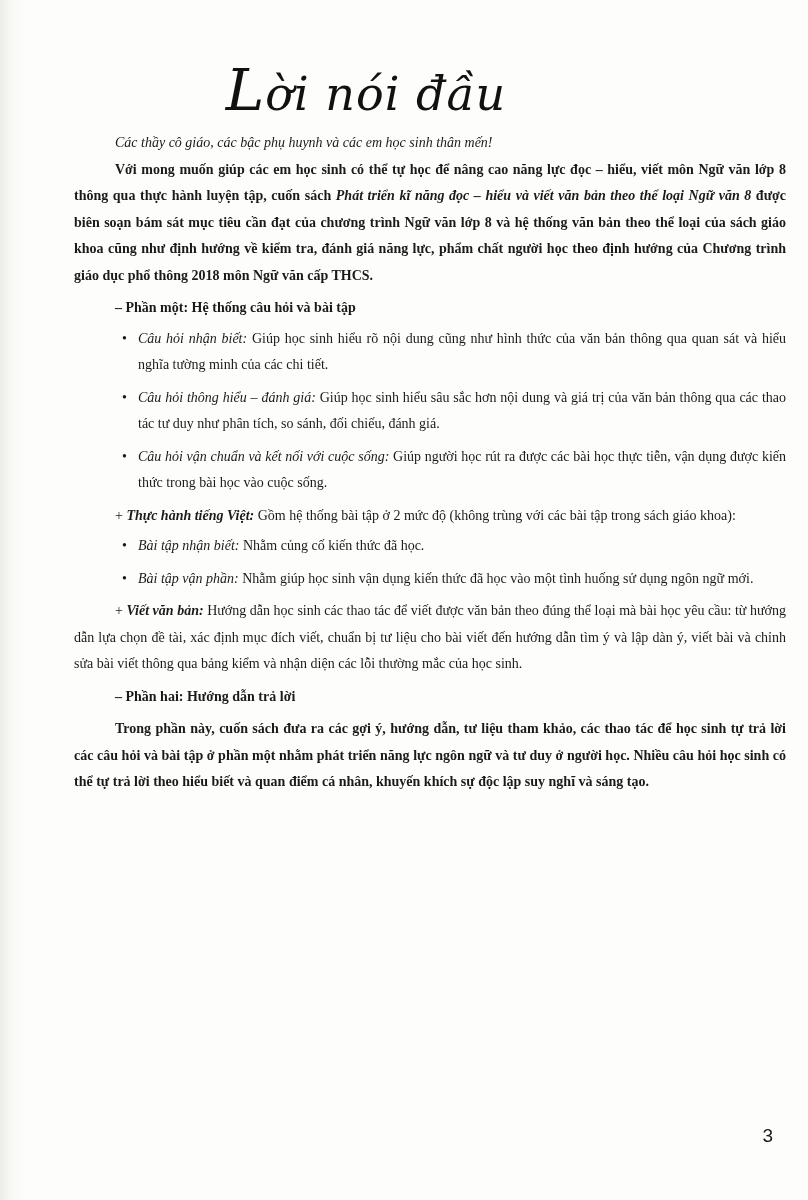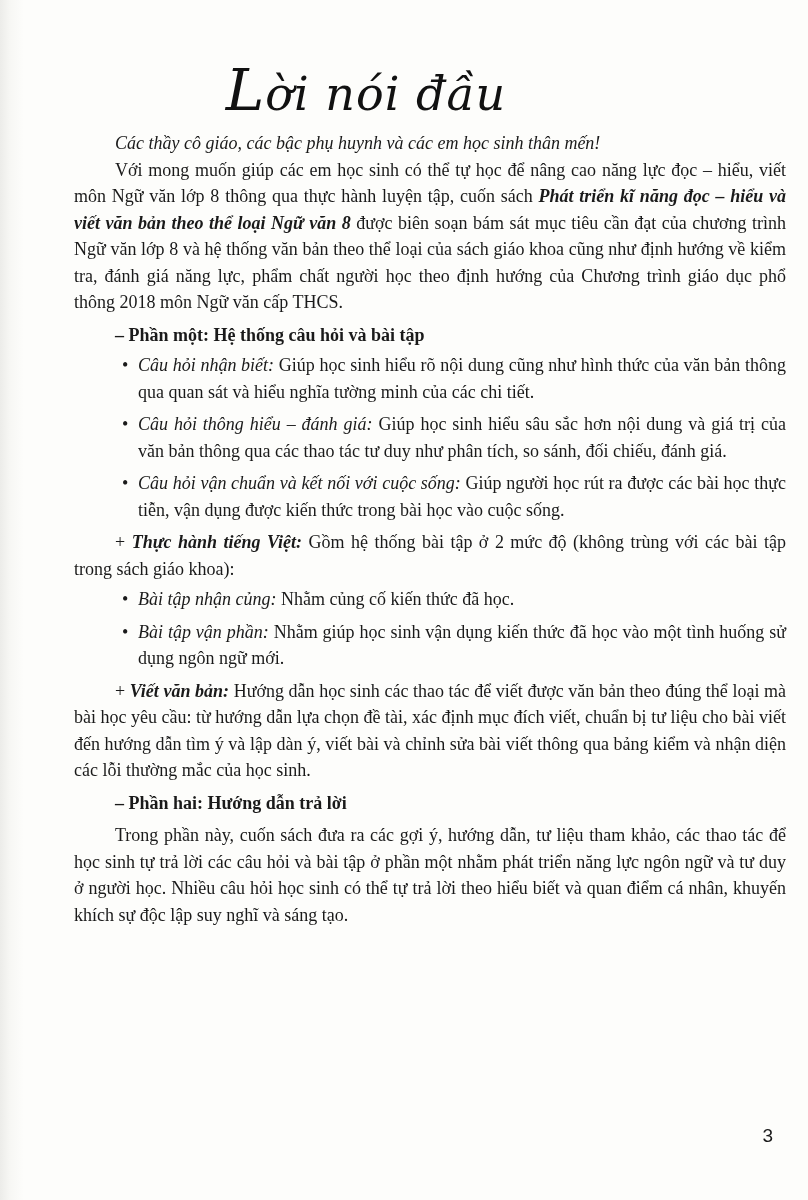--- a/index.html
+++ b/index.html
@@ -38,26 +38,26 @@
     .title .cap {
       font-size: 58px;
       font-style: italic;
     }
     .body {
       position: absolute;
       left: 74px;
       top: 130px;
       width: 712px;
       font-family: "Liberation Serif", "DejaVu Serif", serif;
-      font-size: 18px;
+      font-size: 14px;
       line-height: 26.5px;
       text-align: justify;
     }
     .p { margin: 0; }
-    .indent { text-indent: 41px; }
+    .indent { text-indent: 41px; font-weight: bold; }
     .gap { margin-top: 6px; }
     .greeting { font-style: italic; text-indent: 41px; margin: 0; }
     .part-heading { font-weight: bold; padding-left: 41px; margin-top: 6px; }
     .sub { text-indent: 41px; margin-top: 6px; }
     .sub .label { font-style: italic; font-weight: bold; }
     ul.bullets {
       list-style: none;
       margin: 4px 0 0 0;
       padding: 0 0 0 48px;
     }
@@ -101,21 +101,21 @@
 
     <ul class="bullets">
       <li><span class="dot">•</span><span class="label">Câu hỏi nhận biết:</span><span> Giúp học sinh hiểu rõ nội dung cũng như hình thức của văn bản thông qua quan sát và hiểu nghĩa tường minh của các chi tiết.</span></li>
       <li><span class="dot">•</span><span class="label">Câu hỏi thông hiểu – đánh giá:</span><span> Giúp học sinh hiểu sâu sắc hơn nội dung và giá trị của văn bản thông qua các thao tác tư duy như phân tích, so sánh, đối chiếu, đánh giá.</span></li>
       <li><span class="dot">•</span><span class="label">Câu hỏi vận chuẩn và kết nối với cuộc sống:</span><span> Giúp người học rút ra được các bài học thực tiễn, vận dụng được kiến thức trong bài học vào cuộc sống.</span></li>
     </ul>
 
     <p class="p sub"><span>+ </span><span class="label">Thực hành tiếng Việt:</span><span> Gồm hệ thống bài tập ở 2 mức độ (không trùng với các bài tập trong sách giáo khoa):</span></p>
 
     <ul class="bullets">
-      <li><span class="dot">•</span><span class="label">Bài tập nhận củng:</span><span> Nhằm củng cố kiến thức đã học.</span></li>
+      <li><span class="dot">•</span><span class="label">Bài tập nhận biết:</span><span> Nhằm củng cố kiến thức đã học.</span></li>
       <li><span class="dot">•</span><span class="label">Bài tập vận phần:</span><span> Nhằm giúp học sinh vận dụng kiến thức đã học vào một tình huống sử dụng ngôn ngữ mới.</span></li>
     </ul>
 
     <p class="p sub"><span>+ </span><span class="label">Viết văn bản:</span><span> Hướng dẫn học sinh các thao tác để viết được văn bản theo đúng thể loại mà bài học yêu cầu: từ hướng dẫn lựa chọn đề tài, xác định mục đích viết, chuẩn bị tư liệu cho bài viết đến hướng dẫn tìm ý và lập dàn ý, viết bài và chỉnh sửa bài viết thông qua bảng kiểm và nhận diện các lỗi thường mắc của học sinh.</span></p>
 
     <div class="part-heading">– Phần hai: Hướng dẫn trả lời</div>
 
     <p class="p indent gap">Trong phần này, cuốn sách đưa ra các gợi ý, hướng dẫn, tư liệu tham khảo, các thao tác để học sinh tự trả lời các câu hỏi và bài tập ở phần một nhằm phát triển năng lực ngôn ngữ và tư duy ở người học. Nhiều câu hỏi học sinh có thể tự trả lời theo hiểu biết và quan điểm cá nhân, khuyến khích sự độc lập suy nghĩ và sáng tạo.</p>
 
   </div>

